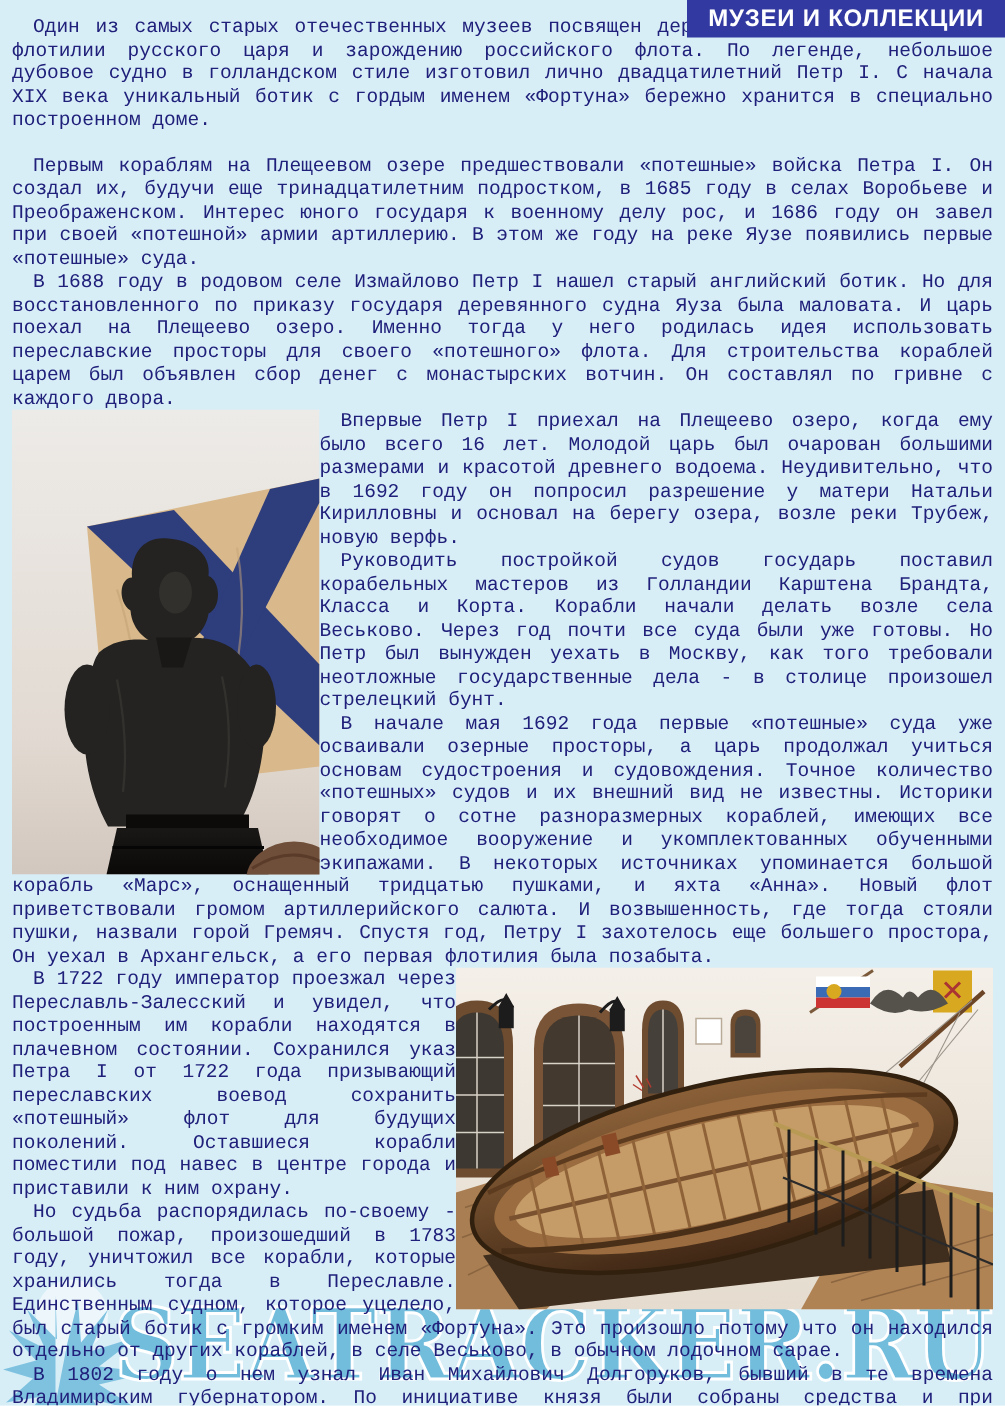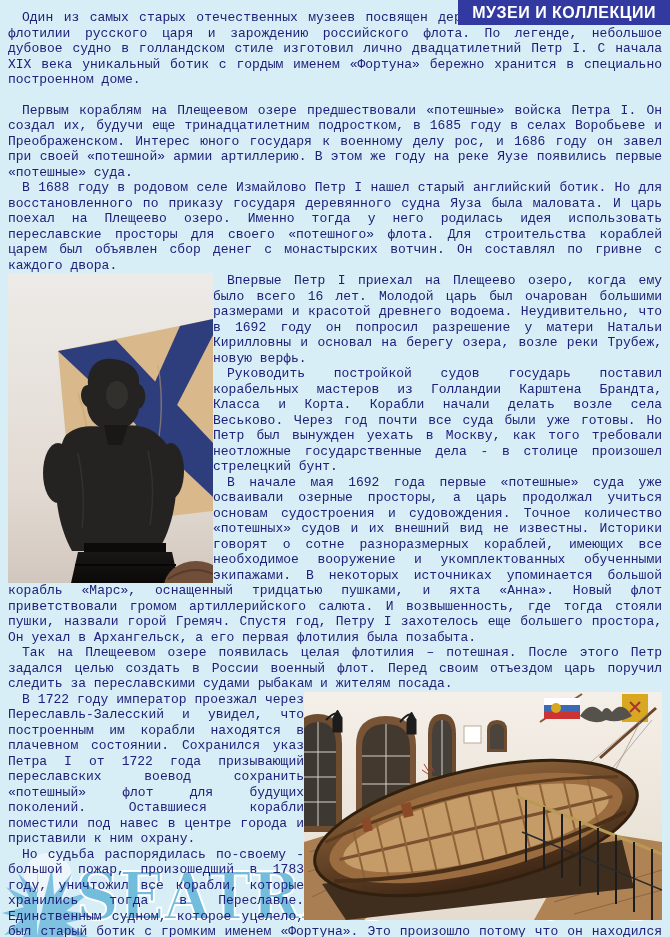--- a/index.html
+++ b/index.html
@@ -98,21 +98,20 @@
         <g>
           <ellipse cx="188" cy="314" rx="32" ry="26" fill="#6f4f3a"></ellipse>
           <path d="M160,306 Q188,288 214,306" stroke="#5a3b2a" stroke-width="2" fill="none"></path>
         </g>
       </svg>
     </figure>
 
     <p class="para">Впервые Петр I приехал на Плещеево озеро, когда ему было всего 16 лет. Молодой царь был очарован большими размерами и красотой древнего водоема. Неудивительно, что в 1692 году он попросил разрешение у матери Натальи Кирилловны и основал на берегу озера, возле реки Трубеж, новую верфь.</p>
     <p class="para">Руководить постройкой судов государь поставил корабельных мастеров из Голландии Карштена Брандта, Класса и Корта. Корабли начали делать возле села Веськово. Через год почти все суда были уже готовы. Но Петр был вынужден уехать в Москву, как того требовали неотложные государственные дела - в столице произошел стрелецкий бунт.</p>
     <p class="para">В начале мая 1692 года первые «потешные» суда уже осваивали озерные просторы, а царь продолжал учиться основам судостроения и судовождения. Точное количество «потешных» судов и их внешний вид не известны. Историки говорят о сотне разноразмерных кораблей, имеющих все необходимое вооружение и укомплектованных обученными экипажами. В некоторых источниках упоминается большой корабль «Марс», оснащенный тридцатью пушками, и яхта «Анна». Новый флот приветствовали громом артиллерийского салюта. И возвышенность, где тогда стояли пушки, назвали горой Гремяч. Спустя год, Петру I захотелось еще большего простора, Он уехал в Архангельск, а его первая флотилия была позабыта.</p>
-    <p class="para">Так на Плещеевом озере появилась целая флотилия – потешная. После этого Петр задался целью создать в России военный флот. Перед своим отъездом царь поручил следить за переславскими судами рыбакам и жителям посада.</p>
 
     <figure class="photo photo-boat">
       <svg viewBox="0 0 358 228" width="358" height="228" xmlns="http://www.w3.org/2000/svg">
         <defs>
           <linearGradient id="wwall" x1="0" y1="0" x2="0" y2="1">
             <stop offset="0" stop-color="#f4efe8"></stop>
               <stop offset="1" stop-color="#e5dccf"></stop>
           </linearGradient>
           <linearGradient id="hullg" x1="0" y1="0" x2="0" y2="1">
             <stop offset="0" stop-color="#8a6038"></stop>

